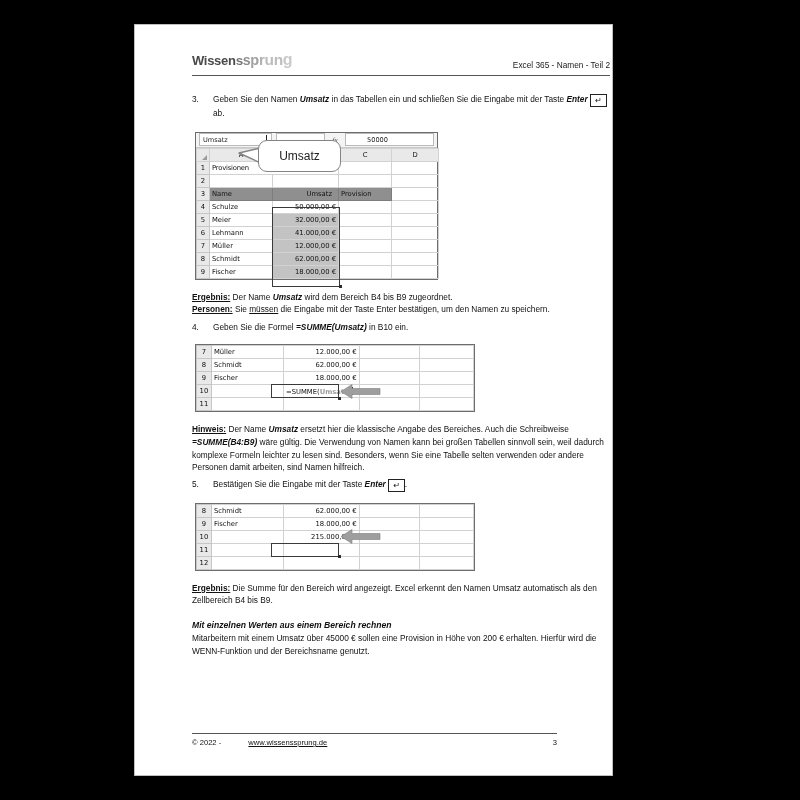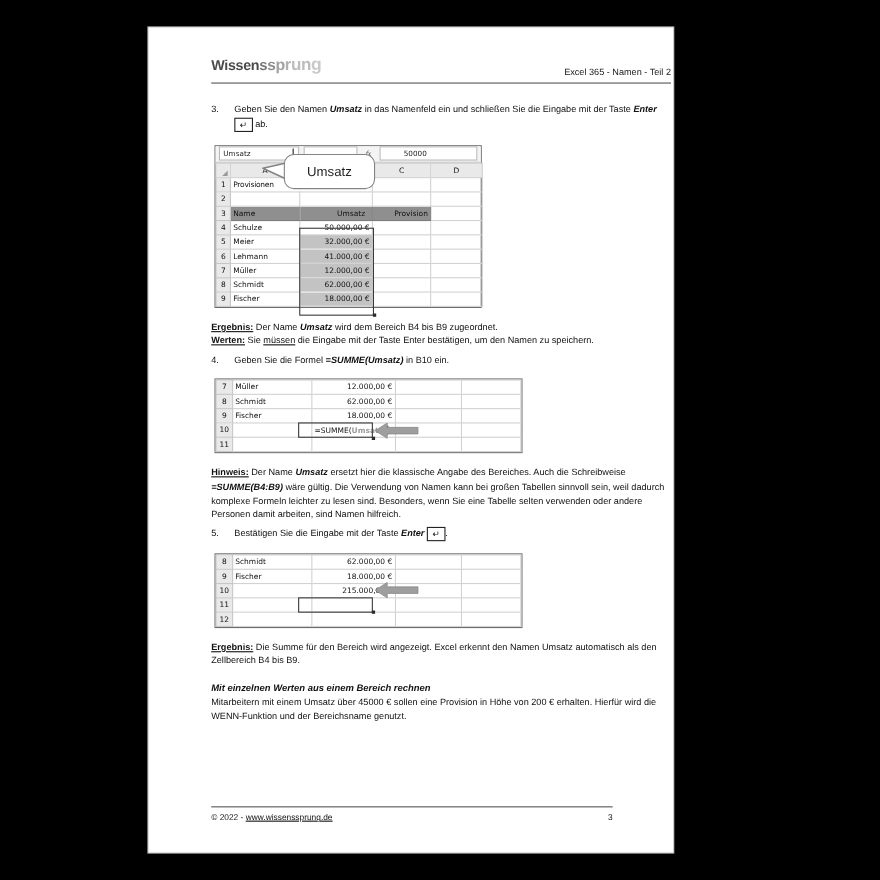--- a/index.html
+++ b/index.html
@@ -118,21 +118,21 @@
   .w-a  { width: 63px; }
   .w-b  { width: 66px; }
   .w-c  { width: 53px; }
   .w-d  { width: 47px; }
 
   .title-cell { font-size: 12px; font-weight: bold; color: #000;
                 letter-spacing: -0.2px; height: 18px; }
   .tblhdr { background: #8f8f8f; color: #fff; font-weight: bold;
             font-size: 6.8px; border-color: #7d7d7d !important; }
   .tblhdr.right { text-align: right; padding-right: 6px; }
-  .tblhdr.cent { text-align: right; }
+  .tblhdr.cent { text-align: left; }
   .num-sel { background: #c3c3c3; text-align: right; font-weight: bold;
              padding-right: 5px; font-size: 6.8px; }
   .num-act { background: #fff; text-align: right; font-weight: bold;
              padding-right: 5px; font-size: 6.8px; }
   .num-plain { text-align: right; font-weight: bold;
                padding-right: 5px; font-size: 6.8px; }
   .selbox {
     position: absolute; border: 1.3px solid #3a3a3a; pointer-events: none;
   }
   .selbox::after {
@@ -168,38 +168,38 @@
 
   
   .foot {
     position: absolute; left: 57px; right: 55px; bottom: 28px;
   }
   .foot-rule { border-top: 1.1px solid #555; }
   .foot-row {
     display: flex; justify-content: space-between;
     font-size: 7.6px; color: #111; padding-top: 4px;
   }
-  .foot-row a { color: #111; text-decoration: underline; }
+  .foot-row a { color: #111; text-decoration: underline; margin-left: 25px; }
 </style>
 </head>
 <body>
 
 <div id="page">
   <div class="inner">
 
     <div class="hdr">
       <div class="logo">
         <span class="lg1">W</span><span class="lg1">i</span><span class="lg1">s</span><span class="lg1">s</span><span class="lg1">e</span><span class="lg1">n</span><span class="lg2">s</span><span class="lg3">s</span><span class="lg4">p</span><span class="lg5">r</span><span class="lg6">u</span><span class="lg6">n</span><span class="lg7">g</span>
       </div>
       <div class="hdr-right">Excel 365 - Namen - Teil 2</div>
       <div class="hdr-rule"></div>
     </div>
 
     <div class="para step">
-      <span class="num">3.</span><span>Geben Sie den Namen </span><span class="ital">Umsatz</span><span> in das Namenfeld ein und schließen Sie die Eingabe mit der Taste </span><span class="ital">Enter</span>&nbsp;<span class="enter-key">↵</span><span> ab.</span>
+      <span class="num">3.</span><span>Geben Sie den Namen </span><span class="ital">Umsatz</span><span> in das Tabellen ein und schließen Sie die Eingabe mit der Taste </span><span class="ital">Enter</span>&nbsp;<span class="enter-key">↵</span><span> ab.</span>
     </div>
 
     <div class="sheet s1">
       <div class="fbar">
         <div class="namebox">
           <span>Umsatz</span>
           <span class="caret"></span>
         </div>
         <div class="fb-gap"></div>
         <div class="fx">fx</div>
@@ -288,21 +288,21 @@
         </svg>
         <div class="bubble">Umsatz</div>
       </div>
     </div>
 
     <div class="para blk">
       <b class="lbl">Ergebnis:</b><span> Der Name </span><span class="ital">Umsatz</span><span> wird dem Bereich B4 bis B9 zugeordnet.</span>
     </div>
 
     <div class="para">
-      <b class="lbl">Werten:</b><span> Sie </span><span class="ul">müssen</span><span> die Eingabe mit der Taste Enter bestätigen, um den Namen zu speichern.</span>
+      <b class="lbl">Personen:</b><span> Sie </span><span class="ul">müssen</span><span> die Eingabe mit der Taste Enter bestätigen, um den Namen zu speichern.</span>
     </div>
 
 
     <div class="para step" style="margin-top:5px;">
       <span class="num">4.</span><span>Geben Sie die Formel </span><span class="ital">=SUMME(Umsatz)</span><span> in B10 ein.</span>
     </div>
 
     <div class="sheet s2">
       <table class="grid">
         <tbody>

